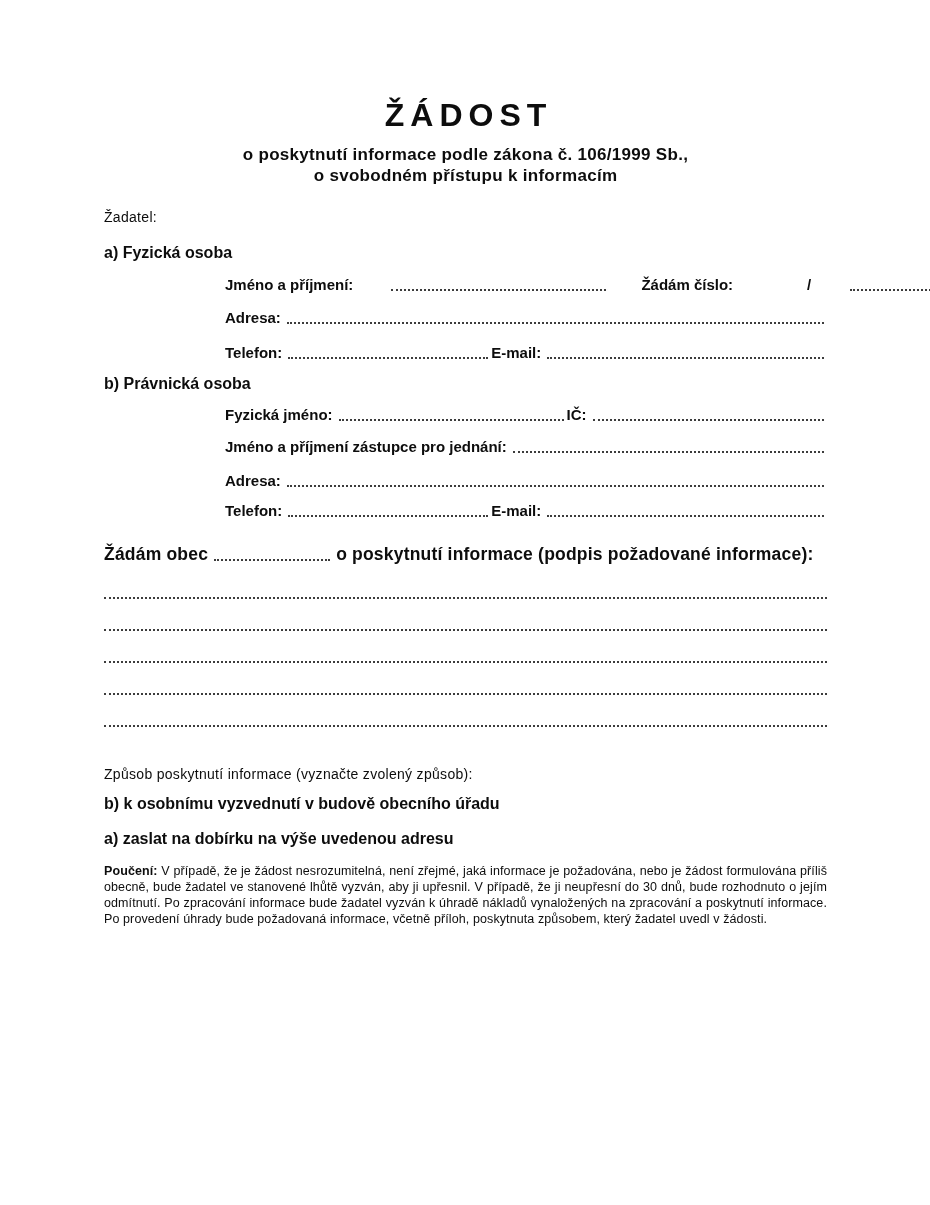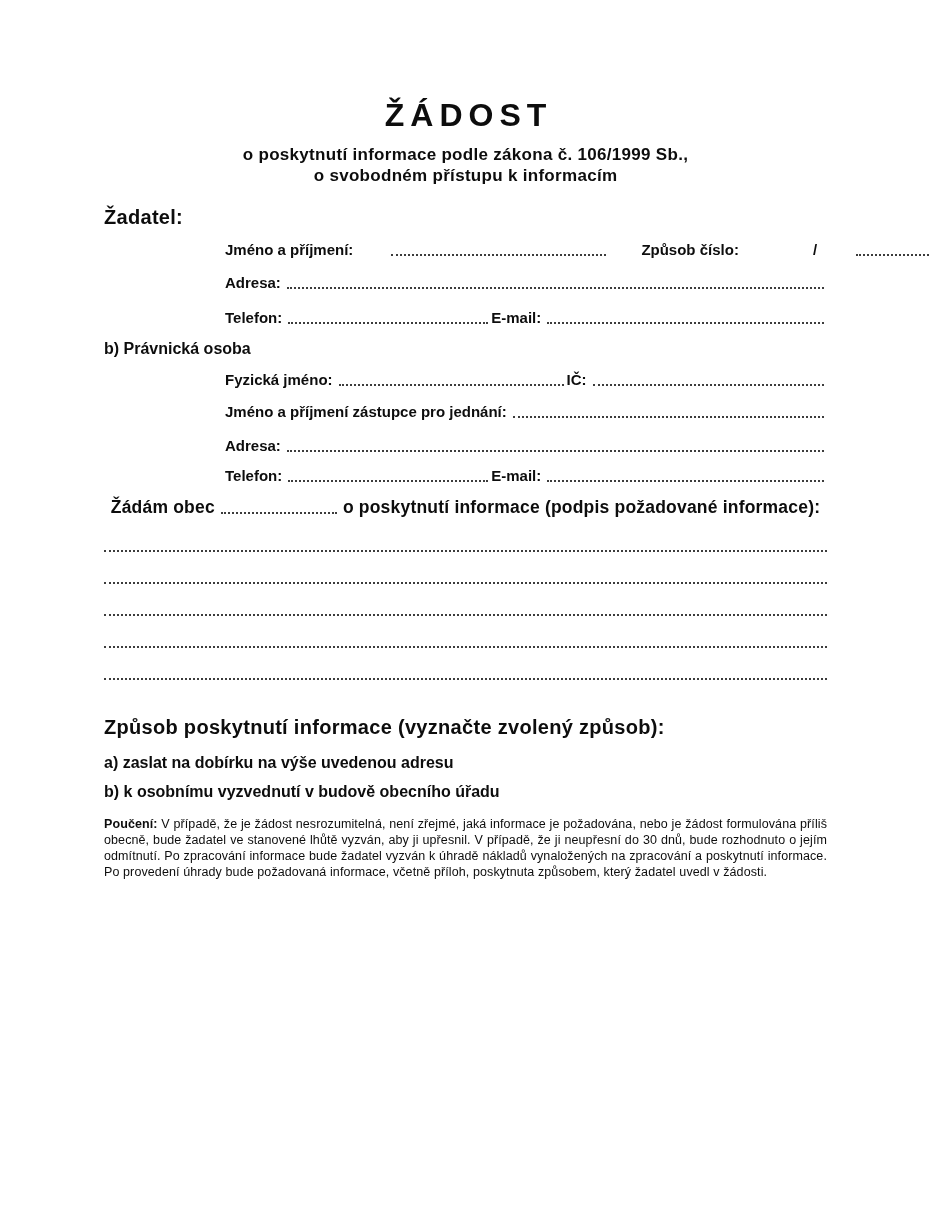--- a/index.html
+++ b/index.html
@@ -27,22 +27,22 @@
   }
   .subtitle {
     margin-top: 11px;
     text-align: center;
     font-size: 17px;
     font-weight: bold;
     line-height: 21px;
     letter-spacing: 0.3px;
   }
   .sec-heading {
-    font-size: 20px;
-    font-weight: bold;
+    font-size: 14px;
+    font-weight: normal;
     line-height: 20px;
     letter-spacing: 0.3px;
   }
   .sub-heading {
     font-size: 16px;
     font-weight: bold;
     line-height: 19px;
   }
   .field-line {
     display: flex;
@@ -127,45 +127,46 @@
   .mt-applicant   { margin-top: 21px; }
   .mt-physical    { margin-top: 16px; }
   .mt-name        { margin-top: 14px; gap: 32px; }
   .mt-addr1       { margin-top: 15px; }
   .mt-tel1        { margin-top: 17px; }
   .mt-legal       { margin-top: 12px; }
   .mt-business    { margin-top: 13px; }
   .mt-repr        { margin-top: 14px; }
   .mt-addr2       { margin-top: 16px; }
   .mt-tel2        { margin-top: 12px; }
-  .mt-request     { margin-top: 12px; justify-content: center; }
+  .mt-request     { margin-top: 24px; }
   .mt-delivery    { margin-top: 37px; }
   .mt-opta        { margin-top: 16px; }
   .mt-optb        { margin-top: 10px; }
   .mt-footer      { margin-top: 35px; }
 </style>
 </head>
 <body>
 
 <div class="page">
 
   <h1 class="title">ŽÁDOST</h1>
 
   <div class="subtitle">
     <div>o poskytnutí informace podle zákona č. 106/1999 Sb.,</div>
     <div>o svobodném přístupu k informacím</div>
   </div>
 
   <div class="sec-heading mt-applicant">Žadatel:</div>
 
+  <div class="sub-heading mt-physical">a) Fyzická osoba</div>
 
   <div class="field-line indent mt-name">
     <span class="lbl">Jméno a příjmení:</span>
     <span class="dots d215"></span>
-    <span class="lbl">Způsob číslo:</span>
+    <span class="lbl">Žádám číslo:</span>
     <span class="dots grow"></span>
     <span class="lbl slash">/</span>
     <span class="dots d85"></span>
   </div>
 
   <div class="field-line indent mt-addr1">
     <span class="lbl">Adresa:</span>
     <span class="dots grow"></span>
   </div>
 
@@ -211,19 +212,19 @@
   <div>
     <div class="blank-line first"></div>
     <div class="blank-line"></div>
     <div class="blank-line"></div>
     <div class="blank-line"></div>
     <div class="blank-line"></div>
   </div>
 
   <div class="sec-heading mt-delivery">Způsob poskytnutí informace (vyznačte zvolený způsob):</div>
 
+  <div class="option-line mt-optb">b) k osobnímu vyzvednutí v budově obecního úřadu</div>
   <div class="option-line mt-opta">a) zaslat na dobírku na výše uvedenou adresu</div>
-  <div class="option-line mt-optb">b) k osobnímu vyzvednutí v budově obecního úřadu</div>
 
 
   <p class="notice"><span class="notice-label">Poučení:</span> <span>V případě, že je žádost nesrozumitelná, není zřejmé, jaká informace je požadována, nebo je žádost formulována příliš obecně, bude žadatel ve stanovené lhůtě vyzván, aby ji upřesnil. V případě, že ji neupřesní do 30 dnů, bude rozhodnuto o jejím odmítnutí. Po zpracování informace bude žadatel vyzván k úhradě nákladů vynaložených na zpracování a poskytnutí informace. Po provedení úhrady bude požadovaná informace, včetně příloh, poskytnuta způsobem, který žadatel uvedl v žádosti.</span></p>
 
 </div>
 
 </body></html>

